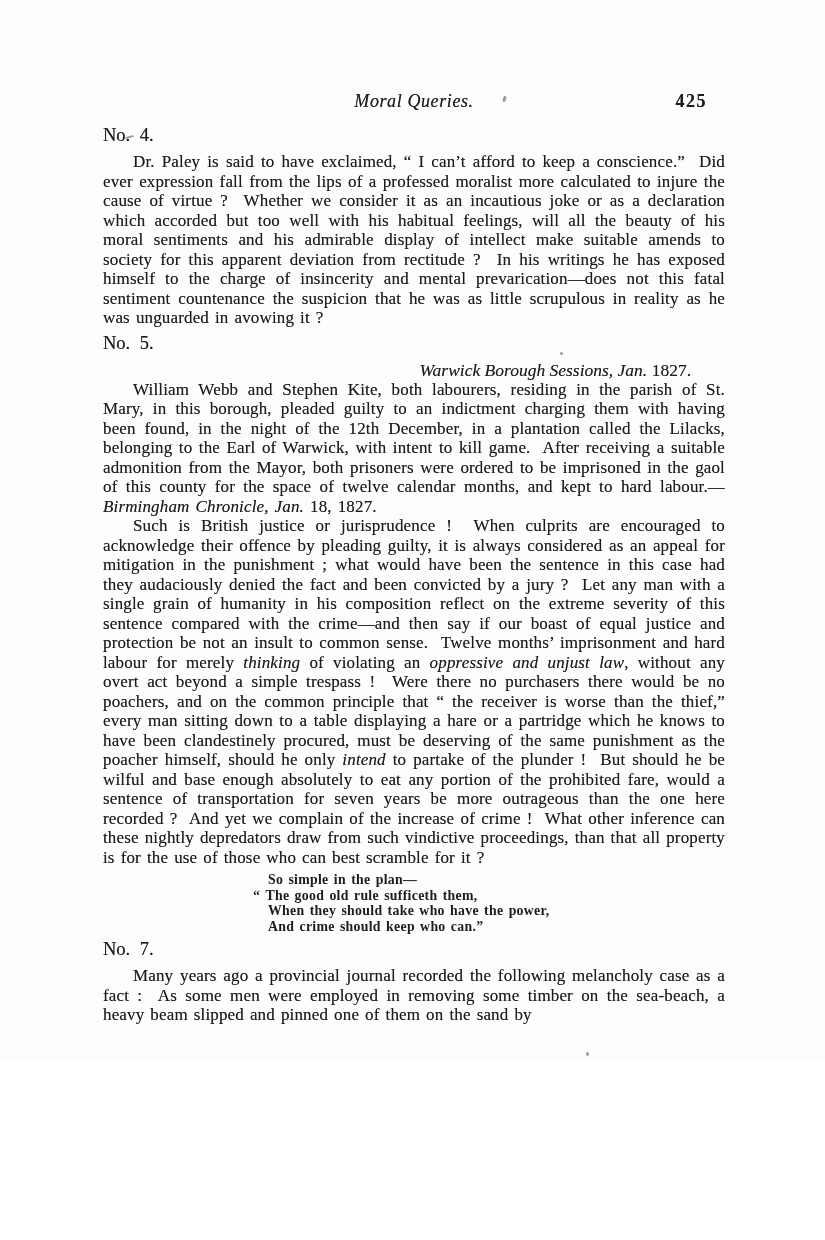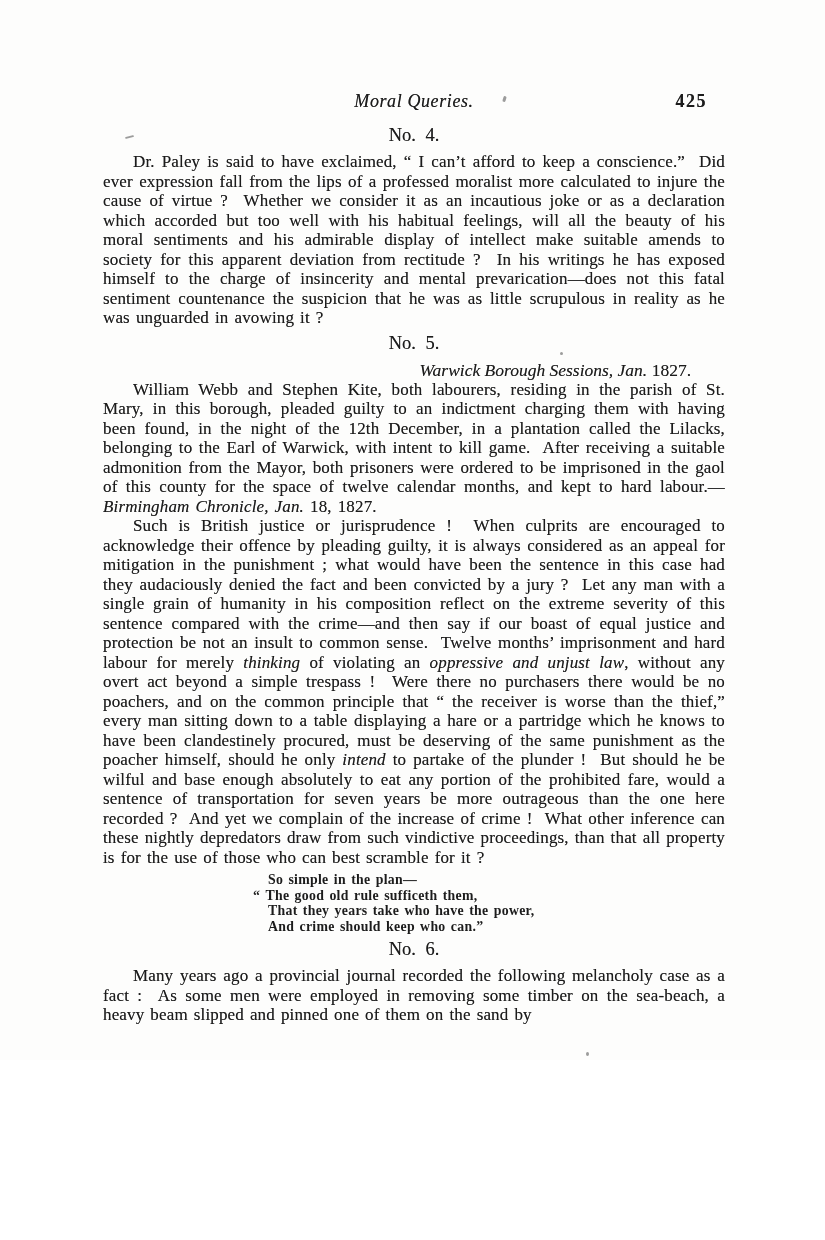--- a/index.html
+++ b/index.html
@@ -38,21 +38,21 @@
   .rh-page {
     position: absolute;
     right: 18px; top: 0;
     font-style: normal;
     font-weight: bold;
     letter-spacing: 1.5px;
     text-shadow: 0 0 0.5px rgba(20,20,20,0.5);
   }
   
   .heading {
-    text-align: center;
+    text-align: left;
     font-size: 18.5px;
     line-height: 22px;
     margin: 4px 0 6px;
     word-spacing: 5px;
     text-shadow: 0 0 0.5px rgba(20,20,20,0.55);
   }
   .para {
     margin: 0;
     font-size: 17px;
     line-height: 19.5px;
@@ -132,24 +132,24 @@
     <div id="page-body">
         <div class="heading">No. 4.</div>
         <p class="para"><span>Dr. Paley is said to have exclaimed, “&nbsp;I can’t afford to keep a conscience.”&nbsp; Did ever expression fall from the lips of a professed moralist more calculated to injure the cause of virtue&nbsp;?&nbsp; Whether we consider it as an incautious joke or as a declaration which accorded but too well with his habitual feelings, will all the beauty of his moral sentiments and his admirable display of intellect make suitable amends to society for this apparent deviation from rectitude&nbsp;?&nbsp; In his writings he has exposed himself to the charge of insincerity and mental prevarication—does not this fatal sentiment countenance the suspicion that he was as little scrupulous in reality as he was unguarded in avowing it&nbsp;?</span></p>
         <div class="heading">No. 5.</div>
         <div class="dateline"><em>Warwick Borough Sessions, Jan.</em><span> 1827.</span></div>
         <p class="para"><span>William Webb and Stephen Kite, both labourers, residing in the parish of St. Mary, in this borough, pleaded guilty to an indictment charging them with having been found, in the night of the 12th December, in a plantation called the Lilacks, belonging to the Earl of Warwick, with intent to kill game.&nbsp; After receiving a suitable admonition from the Mayor, both prisoners were ordered to be imprisoned in the gaol of this county for the space of twelve calendar months, and kept to hard labour.—</span><em>Birmingham Chronicle, Jan.</em><span> 18, 1827.</span></p>
         <p class="para"><span>Such is British justice or jurisprudence&nbsp;!&nbsp; When culprits are encouraged to acknowledge their offence by pleading guilty, it is always considered as an appeal for mitigation in the punishment&nbsp;; what would have been the sentence in this case had they audaciously denied the fact and been convicted by a jury&nbsp;?&nbsp; Let any man with a single grain of humanity in his composition reflect on the extreme severity of this sentence compared with the crime—and then say if our boast of equal justice and protection be not an insult to common sense.&nbsp; Twelve months’ imprisonment and hard labour for merely </span><em>thinking</em><span> of violating an </span><em>oppressive and unjust law</em><span>, without any overt act beyond a simple trespass&nbsp;!&nbsp; Were there no purchasers there would be no poachers, and on the common principle that “&nbsp;the receiver is worse than the thief,” every man sitting down to a table displaying a hare or a partridge which he knows to have been clandestinely procured, must be deserving of the same punishment as the poacher himself, should he only </span><em>intend</em><span> to partake of the plunder&nbsp;!&nbsp; But should he be wilful and base enough absolutely to eat any portion of the prohibited fare, would a sentence of transportation for seven years be more outrageous than the one here recorded&nbsp;?&nbsp; And yet we complain of the increase of crime&nbsp;!&nbsp; What other inference can these nightly depredators draw from such vindictive proceedings, than that all property is for the use of those who can best scramble for it&nbsp;?</span></p>
         <div class="verse">
           <div class="vline">So simple in the plan—</div>
           <div class="vline first">“&nbsp;The good old rule sufficeth them,</div>
-          <div class="vline">That they years take who have the power,</div>
+          <div class="vline">When they should take who have the power,</div>
           <div class="vline">And crime should keep who can.”</div>
         </div>
-        <div class="heading">No. 6.</div>
+        <div class="heading">No. 7.</div>
         <p class="para"><span>Many years ago a provincial journal recorded the following melancholy case as a fact&nbsp;:&nbsp; As some men were employed in removing some timber on the sea-beach, a heavy beam slipped and pinned one of them on the sand by</span></p>
       </div>
 
   </div>
 
   <div class="footline">
     <span class="vol">VOL. I.</span>
     <span class="sig">2 F</span>
   </div>
 

